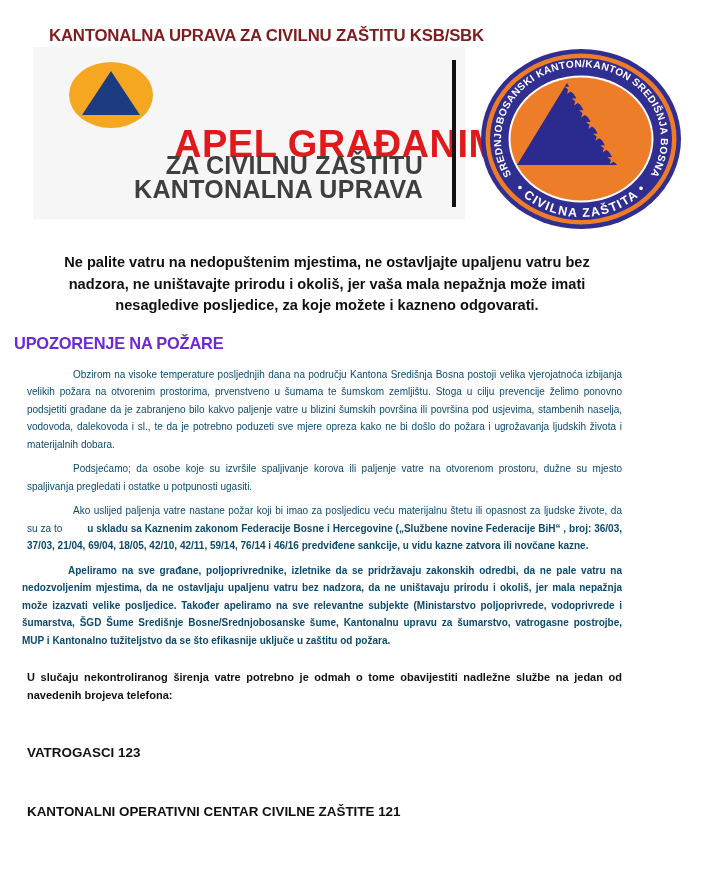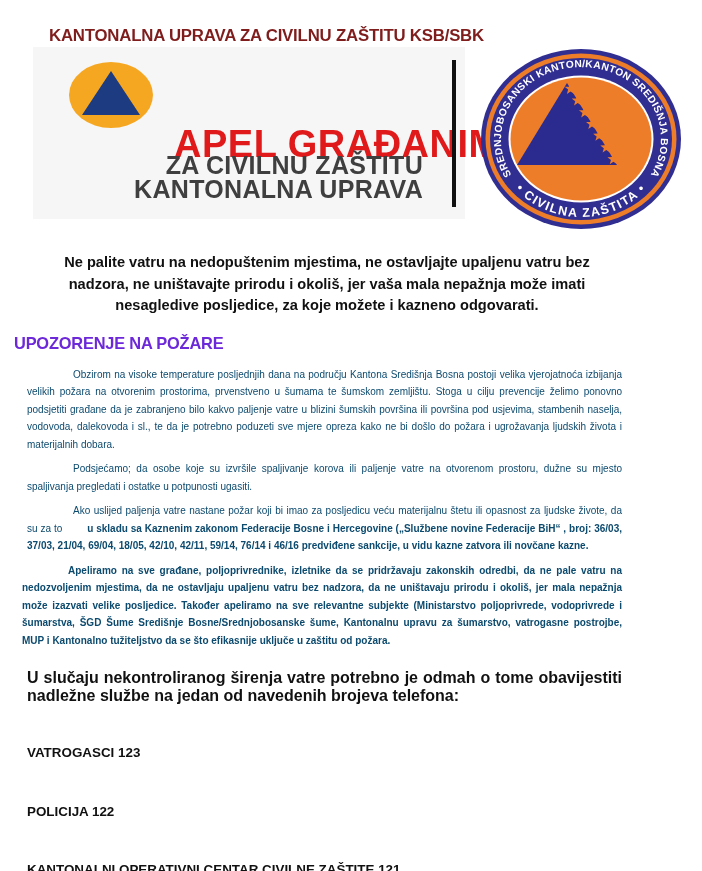--- a/index.html
+++ b/index.html
@@ -42,21 +42,21 @@
     margin:17px 0 0 14px;font-size:16.4px;font-weight:bold;color:#6d28d9;letter-spacing:-0.2px;
   }
   .body-p{
     margin:7px 30px 0 27px;text-align:justify;text-indent:46px;
     font-size:10px;line-height:17.5px;color:#0c4a6e;
   }
   .body-p.first{margin-top:13px;}
   .bold{font-weight:bold;margin-left:22px;}
   .closing{
     margin:20px 30px 0 27px;text-align:justify;
-    font-size:16px;line-height:17.6px;font-weight:bold;color:#111;
+    font-size:11px;line-height:17.6px;font-weight:bold;color:#111;
   }
   .phones{margin:20px 30px 0 27px;}
   .phone{font-size:13.4px;line-height:18.4px;font-weight:bold;color:#111;white-space:nowrap;margin-top:40px;}
 </style>
 </head>
 <body>
 
 <div class="page">
 
   <h1 class="doc-title">KANTONALNA UPRAVA ZA CIVILNU ZAŠTITU KSB/SBK</h1>
@@ -110,18 +110,17 @@
 
     <p class="body-p first">Obzirom na visoke temperature posljednjih dana na području Kantona Središnja Bosna postoji velika vjerojatnoća izbijanja velikih požara na otvorenim prostorima, prvenstveno u šumama te šumskom zemljištu. Stoga u cilju prevencije želimo ponovno podsjetiti građane da je zabranjeno bilo kakvo paljenje vatre u blizini šumskih površina ili površina pod usjevima, stambenih naselja, vodovoda, dalekovoda i sl., te da je potrebno poduzeti sve mjere opreza kako ne bi došlo do požara i ugrožavanja ljudskih života i materijalnih dobara.</p>
     <p class="body-p">Podsjećamo; da osobe koje su izvršile spaljivanje korova ili paljenje vatre na otvorenom prostoru, dužne su mjesto spaljivanja pregledati i ostatke u potpunosti ugasiti.</p>
     <p class="body-p"><span>Ako uslijed paljenja vatre nastane požar koji bi imao za posljedicu veću materijalnu štetu ili opasnost za ljudske živote, da su za to </span><span class="bold">u skladu sa Kaznenim zakonom Federacije Bosne i Hercegovine („Službene novine Federacije BiH“ , broj: 36/03, 37/03, 21/04, 69/04, 18/05, 42/10, 42/11, 59/14, 76/14 i 46/16 predviđene sankcije, u vidu kazne zatvora ili novčane kazne.</span></p>
     <p class="body-p bold">Apeliramo na sve građane, poljoprivrednike, izletnike da se pridržavaju zakonskih odredbi, da ne pale vatru na nedozvoljenim mjestima, da ne ostavljaju upaljenu vatru bez nadzora, da ne uništavaju prirodu i okoliš, jer mala nepažnja može izazvati velike posljedice. Također apeliramo na sve relevantne subjekte (Ministarstvo poljoprivrede, vodoprivrede i šumarstva, ŠGD Šume Središnje Bosne/Srednjobosanske šume, Kantonalnu upravu za šumarstvo, vatrogasne postrojbe, MUP i Kantonalno tužiteljstvo da se što efikasnije uključe u zaštitu od požara.</p>
 
     <p class="closing">U slučaju nekontroliranog širenja vatre potrebno je odmah o tome obavijestiti nadležne službe na jedan od navedenih brojeva telefona:</p>
 
     <div class="phones">
       <div class="phone">VATROGASCI 123</div>
-      <div class="phone">POLICIJA 122</div>
       <div class="phone">KANTONALNI OPERATIVNI CENTAR CIVILNE ZAŠTITE 121</div>
     </div>
   </div>
 
 </div>
 
 </body></html>

